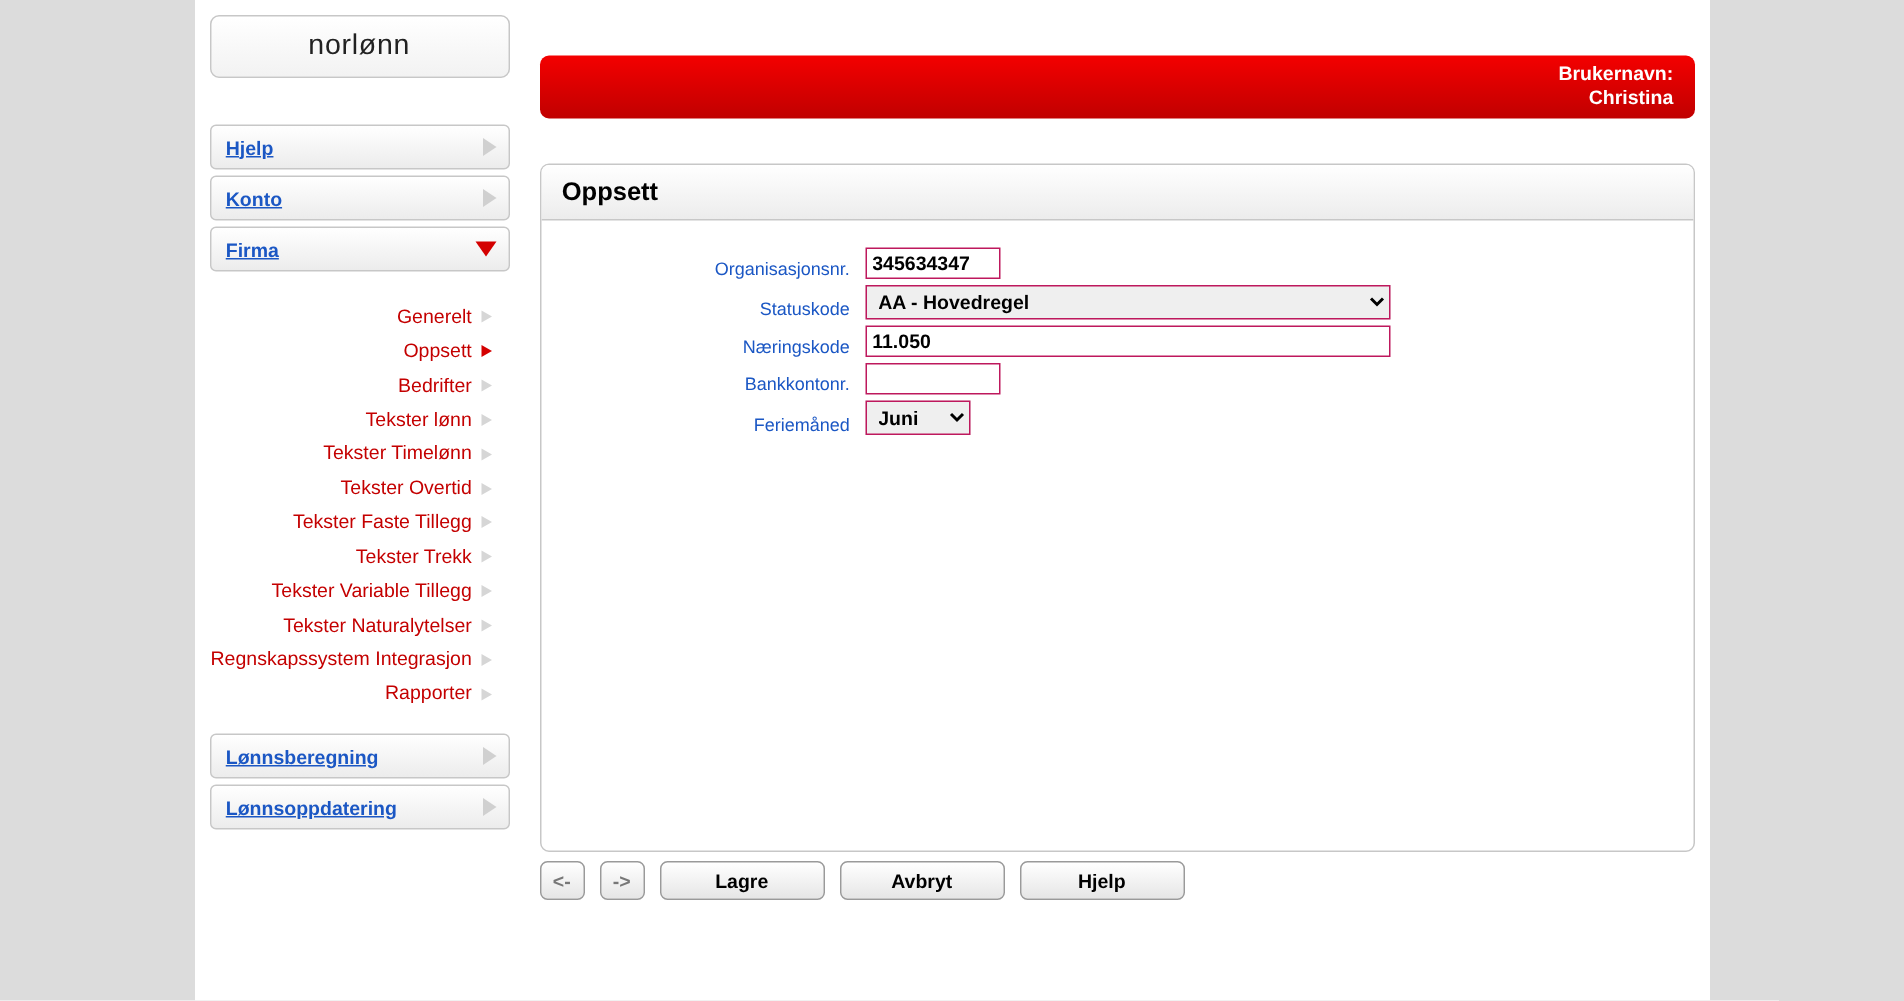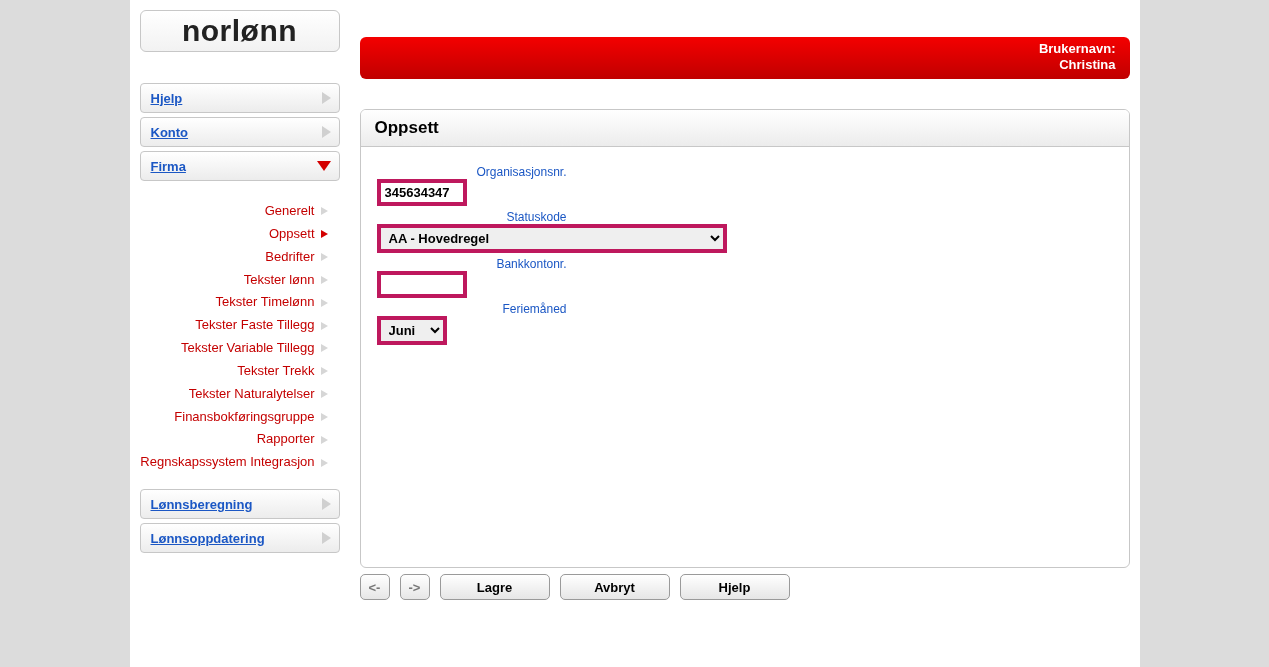--- a/index.html
+++ b/index.html
@@ -21,21 +21,21 @@
   .sidebar { width: 200px; flex: 0 0 200px; }
 
   .logo-box {
     height: 42px;
     border: 1px solid #c7c7c7;
     border-radius: 6px;
     background: linear-gradient(#ffffff, #f2f2f2);
     display:flex; align-items:center; justify-content:center;
     margin-bottom: 30px;
   }
-  .logo-text { font-size: 30px; font-weight: 700; color: #222; letter-spacing: 0.5px; }
+  .logo-text { font-size: 19px; font-weight: 400; color: #222; letter-spacing: 0.5px; }
 
   .nav-section {
     border: 1px solid #c7c7c7;
     border-radius: 4px;
     margin-bottom: 4px;
     background: linear-gradient(#ffffff, #ececec);
     height: 30px;
     display:flex; align-items:center;
     padding: 0 10px;
     color: #1b57c4;
@@ -99,25 +99,25 @@
     border-bottom: 1px solid #c7c7c7;
     padding: 8px 14px;
     font-size: 17px;
     font-weight: bold;
   }
   .panel-body {
     padding: 18px 16px 10px 16px;
     min-height: 420px;
   }
 
-  .form-row { display:flex; align-items:flex-start; margin-bottom: 4px; flex-direction: column; }
+  .form-row { display:flex; align-items:flex-end; margin-bottom: 4px; }
   .form-label { width: 200px; text-align:right; padding-right: 10px; color:#1b57c4; font-size:12px; }
   .form-input input, .form-input select {
     font-family: inherit; font-size: 13px; font-weight: bold;
-    padding: 2px 4px; border:4px solid #be185d;
+    padding: 2px 4px; border:1px solid #be185d;
   }
   .w-sm { width: 90px; }
   .w-md { width: 350px; }
   .w-xs { width: 70px; }
   .w-bank { width: 90px; }
 
   .button-bar { margin-top: 6px; display:flex; gap:10px; }
   .btn, .btn-small {
     border: 1px solid #9a9a9a;
     border-radius: 5px;
@@ -174,45 +174,45 @@
         </div>
         <div class="sub-item">
           <span>Tekster lønn</span>
           <span class="mini-tri"></span>
         </div>
         <div class="sub-item">
           <span>Tekster Timelønn</span>
           <span class="mini-tri"></span>
         </div>
         <div class="sub-item">
+          <span>Tekster Overtid</span>
+          <span class="mini-tri"></span>
+        </div>
+        <div class="sub-item">
           <span>Tekster Faste Tillegg</span>
           <span class="mini-tri"></span>
         </div>
         <div class="sub-item">
+          <span>Tekster Trekk</span>
+          <span class="mini-tri"></span>
+        </div>
+        <div class="sub-item">
           <span>Tekster Variable Tillegg</span>
           <span class="mini-tri"></span>
         </div>
         <div class="sub-item">
-          <span>Tekster Trekk</span>
-          <span class="mini-tri"></span>
-        </div>
-        <div class="sub-item">
           <span>Tekster Naturalytelser</span>
           <span class="mini-tri"></span>
         </div>
         <div class="sub-item">
-          <span>Finansbokføringsgruppe</span>
+          <span>Regnskapssystem Integrasjon</span>
           <span class="mini-tri"></span>
         </div>
         <div class="sub-item">
           <span>Rapporter</span>
-          <span class="mini-tri"></span>
-        </div>
-        <div class="sub-item">
-          <span>Regnskapssystem Integrasjon</span>
           <span class="mini-tri"></span>
         </div>
       </div>
 
 
     <div class="nav-section">
       <span>Lønnsberegning</span>
       <span class="tri tri-right-gray"></span>
     </div>
 
@@ -244,20 +244,26 @@
 
         <div class="form-row">
           <div class="form-label">Statuskode</div>
           <div class="form-input">
             <select class="w-md">
               <option>AA - Hovedregel</option>
             </select>
           </div>
         </div>
 
+        <div class="form-row">
+          <div class="form-label">Næringskode</div>
+          <div class="form-input">
+            <input class="w-md" style="font-weight: bold;" value="11.050">
+          </div>
+        </div>
 
         <div class="form-row">
           <div class="form-label">Bankkontonr.</div>
           <div class="form-input">
             <input class="w-bank" value="" style="">
           </div>
         </div>
 
         <div class="form-row">
           <div class="form-label">Feriemåned</div>

